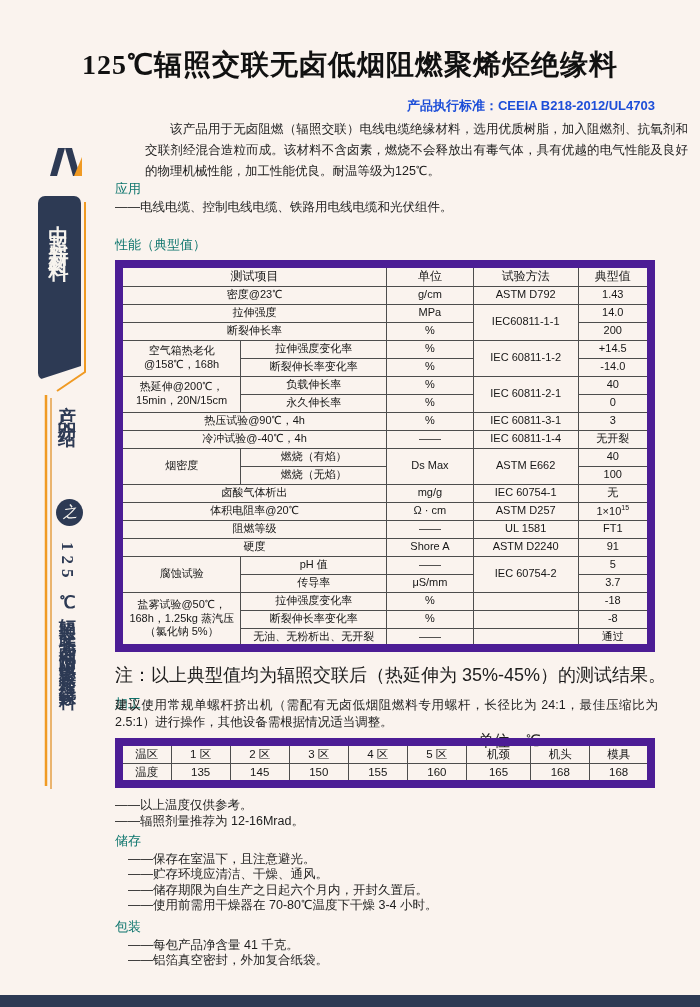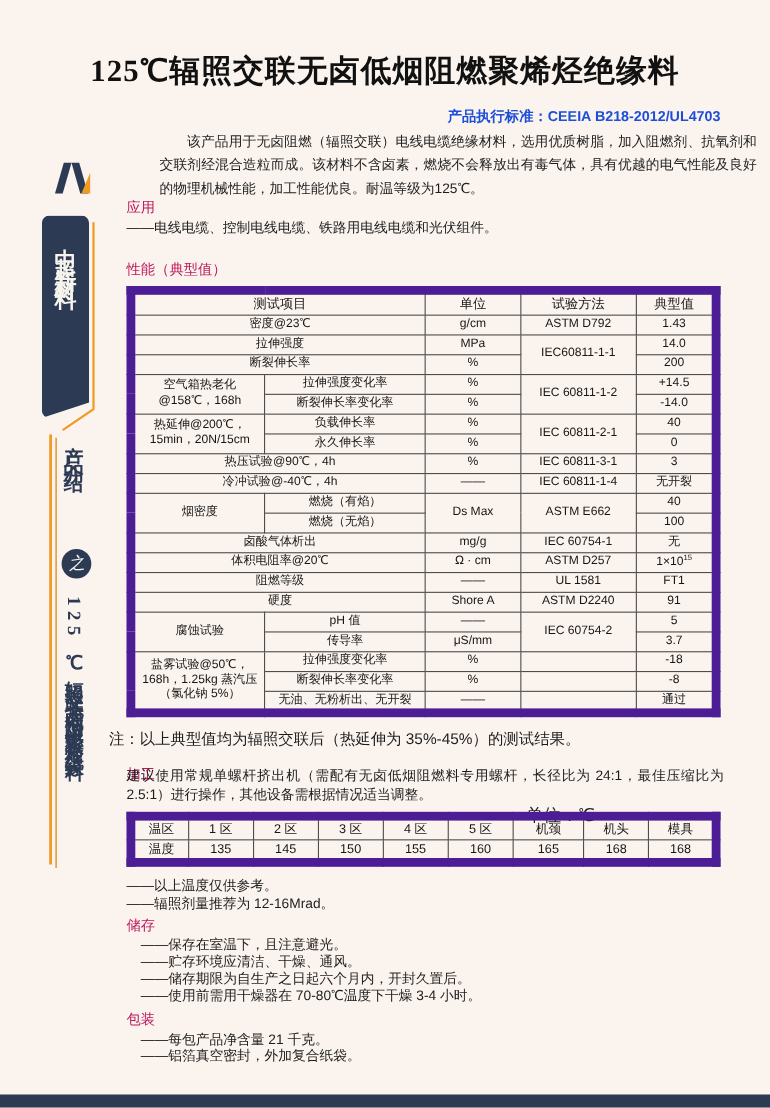--- a/index.html
+++ b/index.html
@@ -52,37 +52,37 @@
     font-size:28px; letter-spacing:1px; color:#111;
   }
   .standard-line {
     position:absolute; left:115px; top:97px; width:540px; text-align:right;
     font-size:13px; font-weight:bold; color:#1d4ed8;
   }
   .intro-par {
     position:absolute; left:115px; top:119px; width:543px;
     font-size:12.5px; line-height:21px; text-align:justify; text-indent:2em;margin-left:30px;
   }
-  .sect-head { font-size:13px; color:#be185d; }
+  .sect-head { font-size:13px; color:#0f766e; }
   .dash-line { font-size:12.5px; line-height:14.5px; color:#1d1d1d; }
   .block { position:absolute; left:115px; }
   .app-block  { top:180px; }
   .app-block .dash-line { margin-top:2px; }
   .perf-head  { position:absolute; left:115px; top:236px; }
   table { border-collapse:collapse; table-layout:fixed; width:540px; background:transparent; }
   .perf-table { position:absolute; left:115px; top:260px; }
   th, td {
     border:1px solid #4d4d4d; text-align:center; vertical-align:middle;
     font-size:11px; line-height:1.25; padding:1px 2px; font-weight:normal;
     color:#161616; height:18px; overflow:hidden;
   }
   .perf-table th { height:22px; font-size:12px; }
   table { border:8px solid #4c1d95; }
   sup { font-size:7px; }
-  .note-line { position:absolute; left:99px; top:663px; font-size:14px; }
+  .note-line { position:absolute; left:115px; top:663px; font-size:18px; }
   .proc-head { position:absolute; left:115px; top:695px; }
   .proc-text {
     position:absolute; left:115px; top:697px; width:543px;
     font-size:12.5px; line-height:17px; text-align:justify;
   }
   .unit-label { position:absolute; left:478px; top:731px; font-size:16px; }
   .temp-table { position:absolute; left:115px; top:738px; }
   .temp-table td { height:21px; font-size:11.5px; }
   .temp-notes { top:797px; }
   .temp-notes .dash-line { margin-top:1px; }
@@ -324,17 +324,17 @@
 <div class="block store-block">
   <div class="sect-head">储存</div>
   <div class="dash-line">——保存在室温下，且注意避光。</div>
   <div class="dash-line">——贮存环境应清洁、干燥、通风。</div>
   <div class="dash-line">——储存期限为自生产之日起六个月内，开封久置后。</div>
   <div class="dash-line">——使用前需用干燥器在 70-80℃温度下干燥 3-4 小时。</div>
 </div>
 
 <div class="block pack-block">
   <div class="sect-head">包装</div>
-  <div class="dash-line">——每包产品净含量 21 千克。</div>
+  <div class="dash-line">——每包产品净含量 41 千克。</div>
   <div class="dash-line">——铝箔真空密封，外加复合纸袋。</div>
 </div>
 
 <div class="footer-bar"></div>
 
 </body></html>

